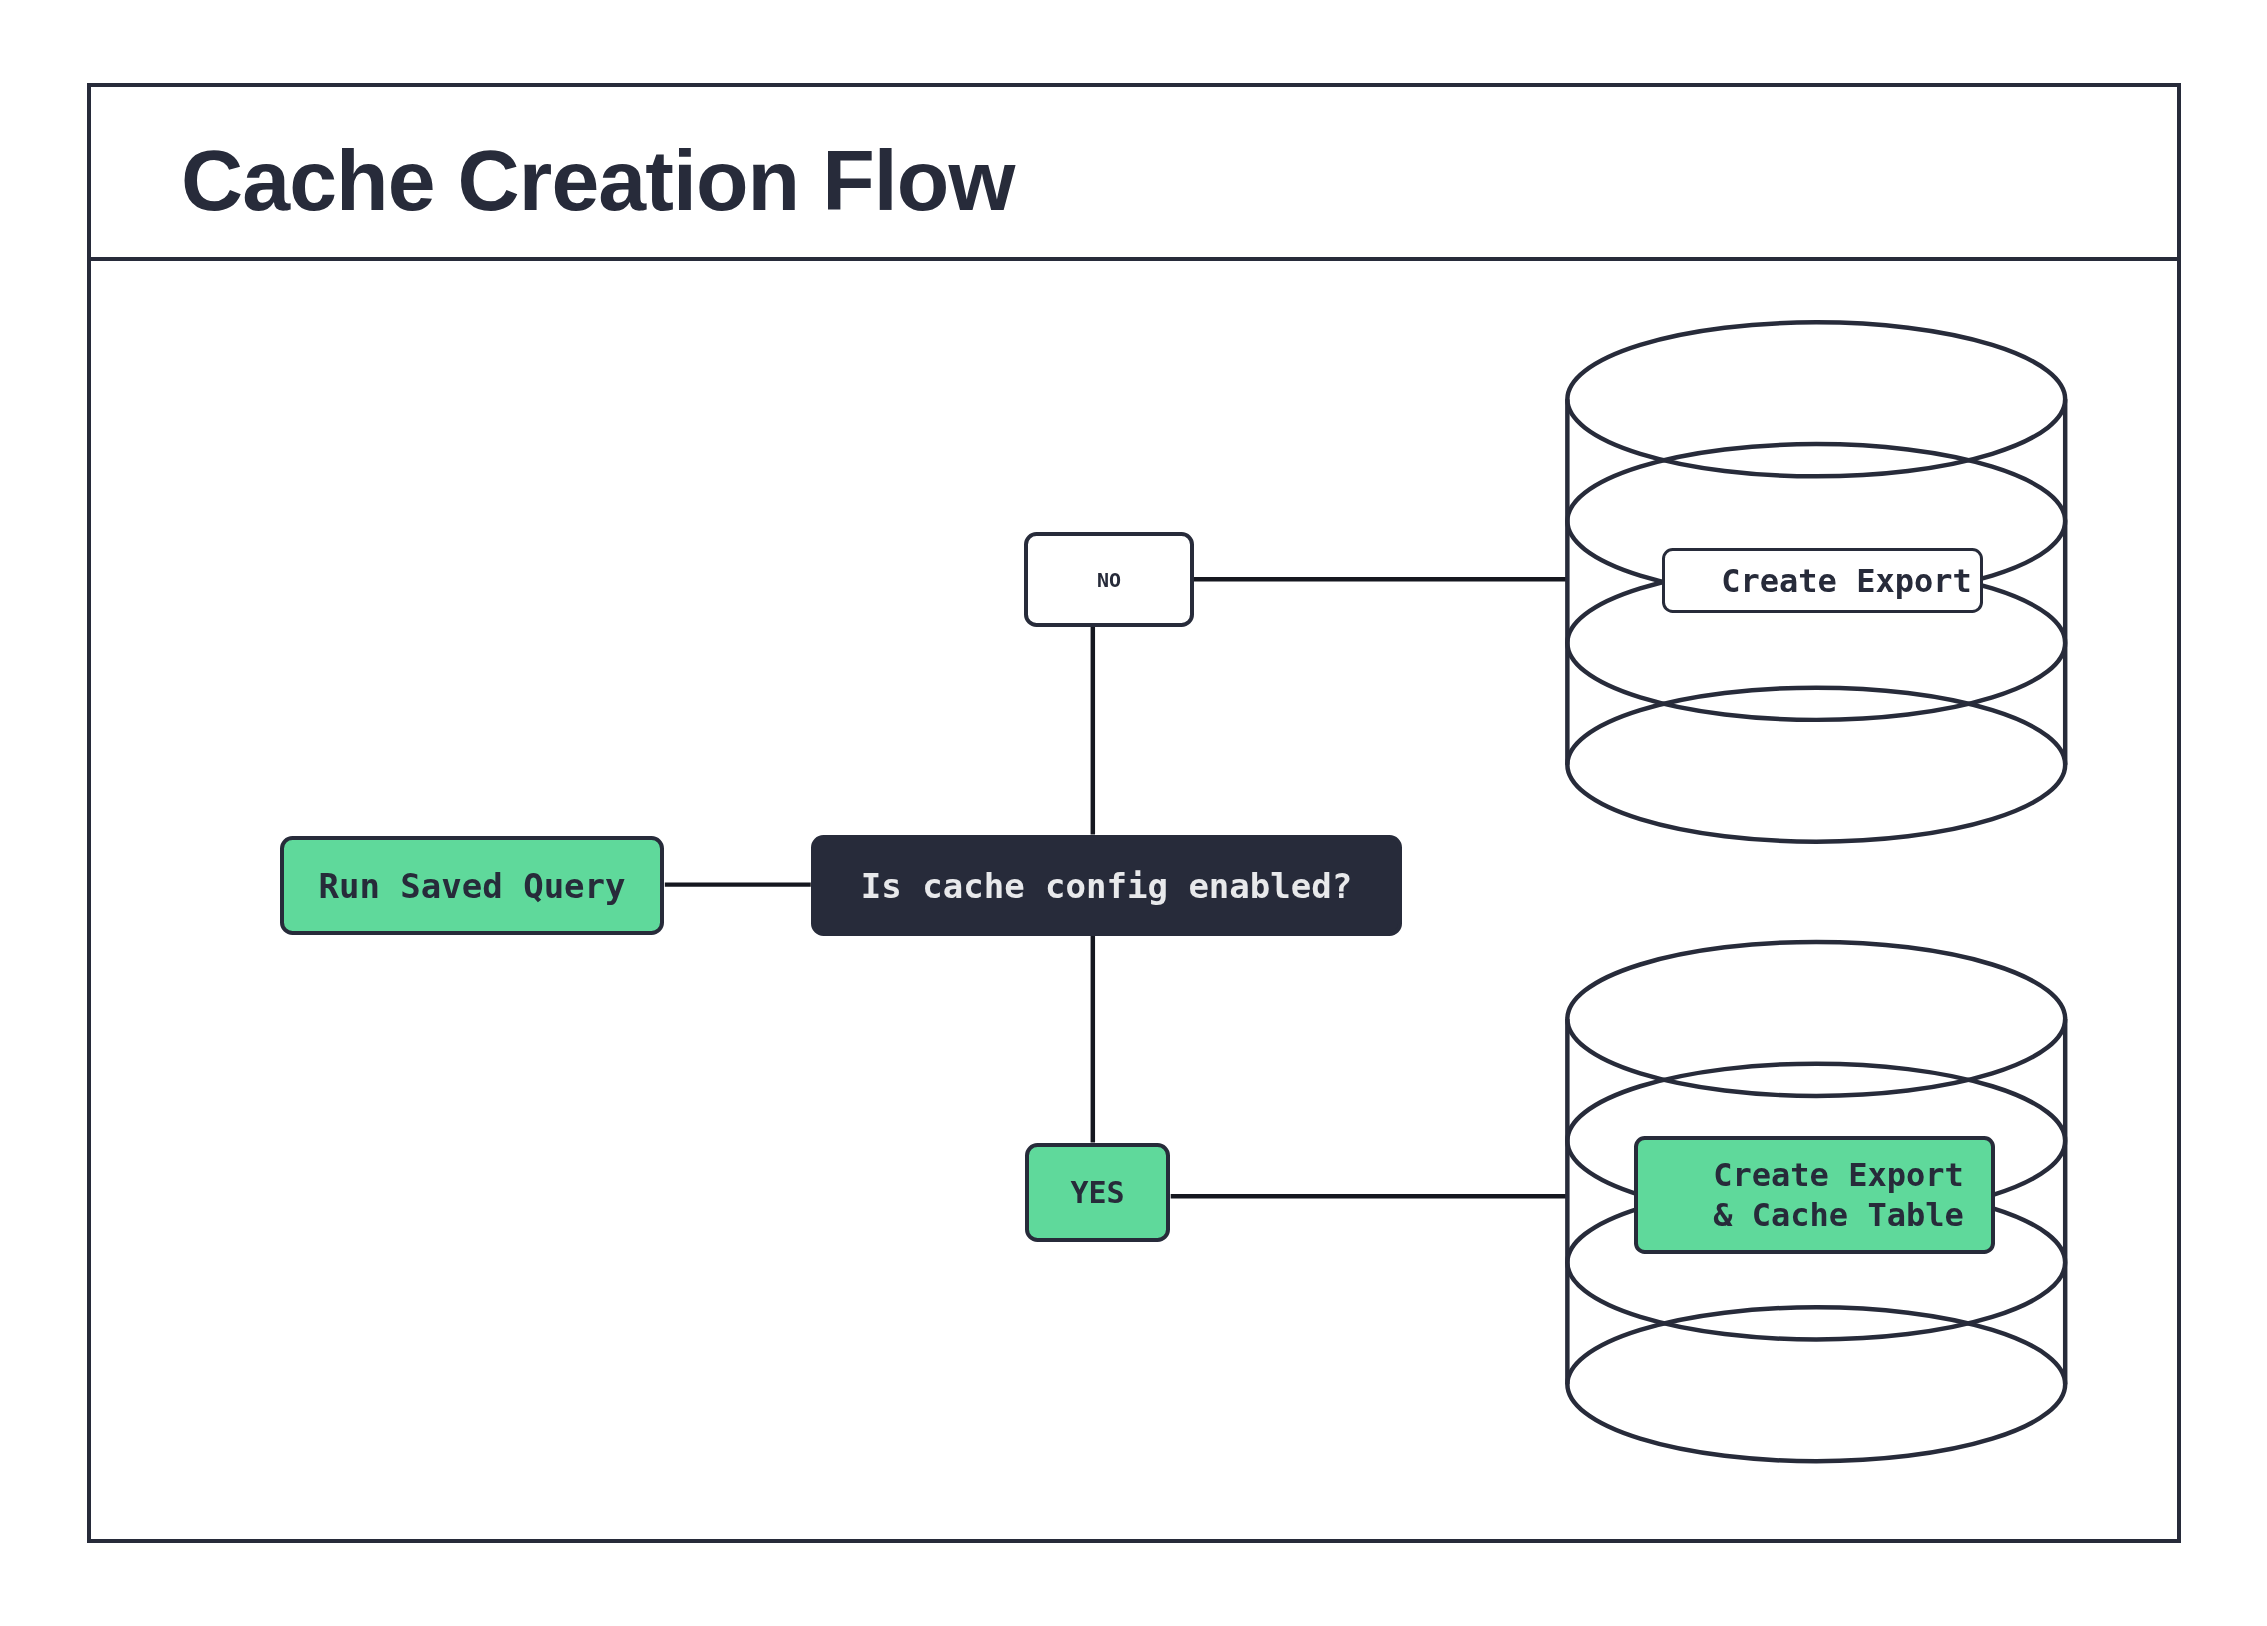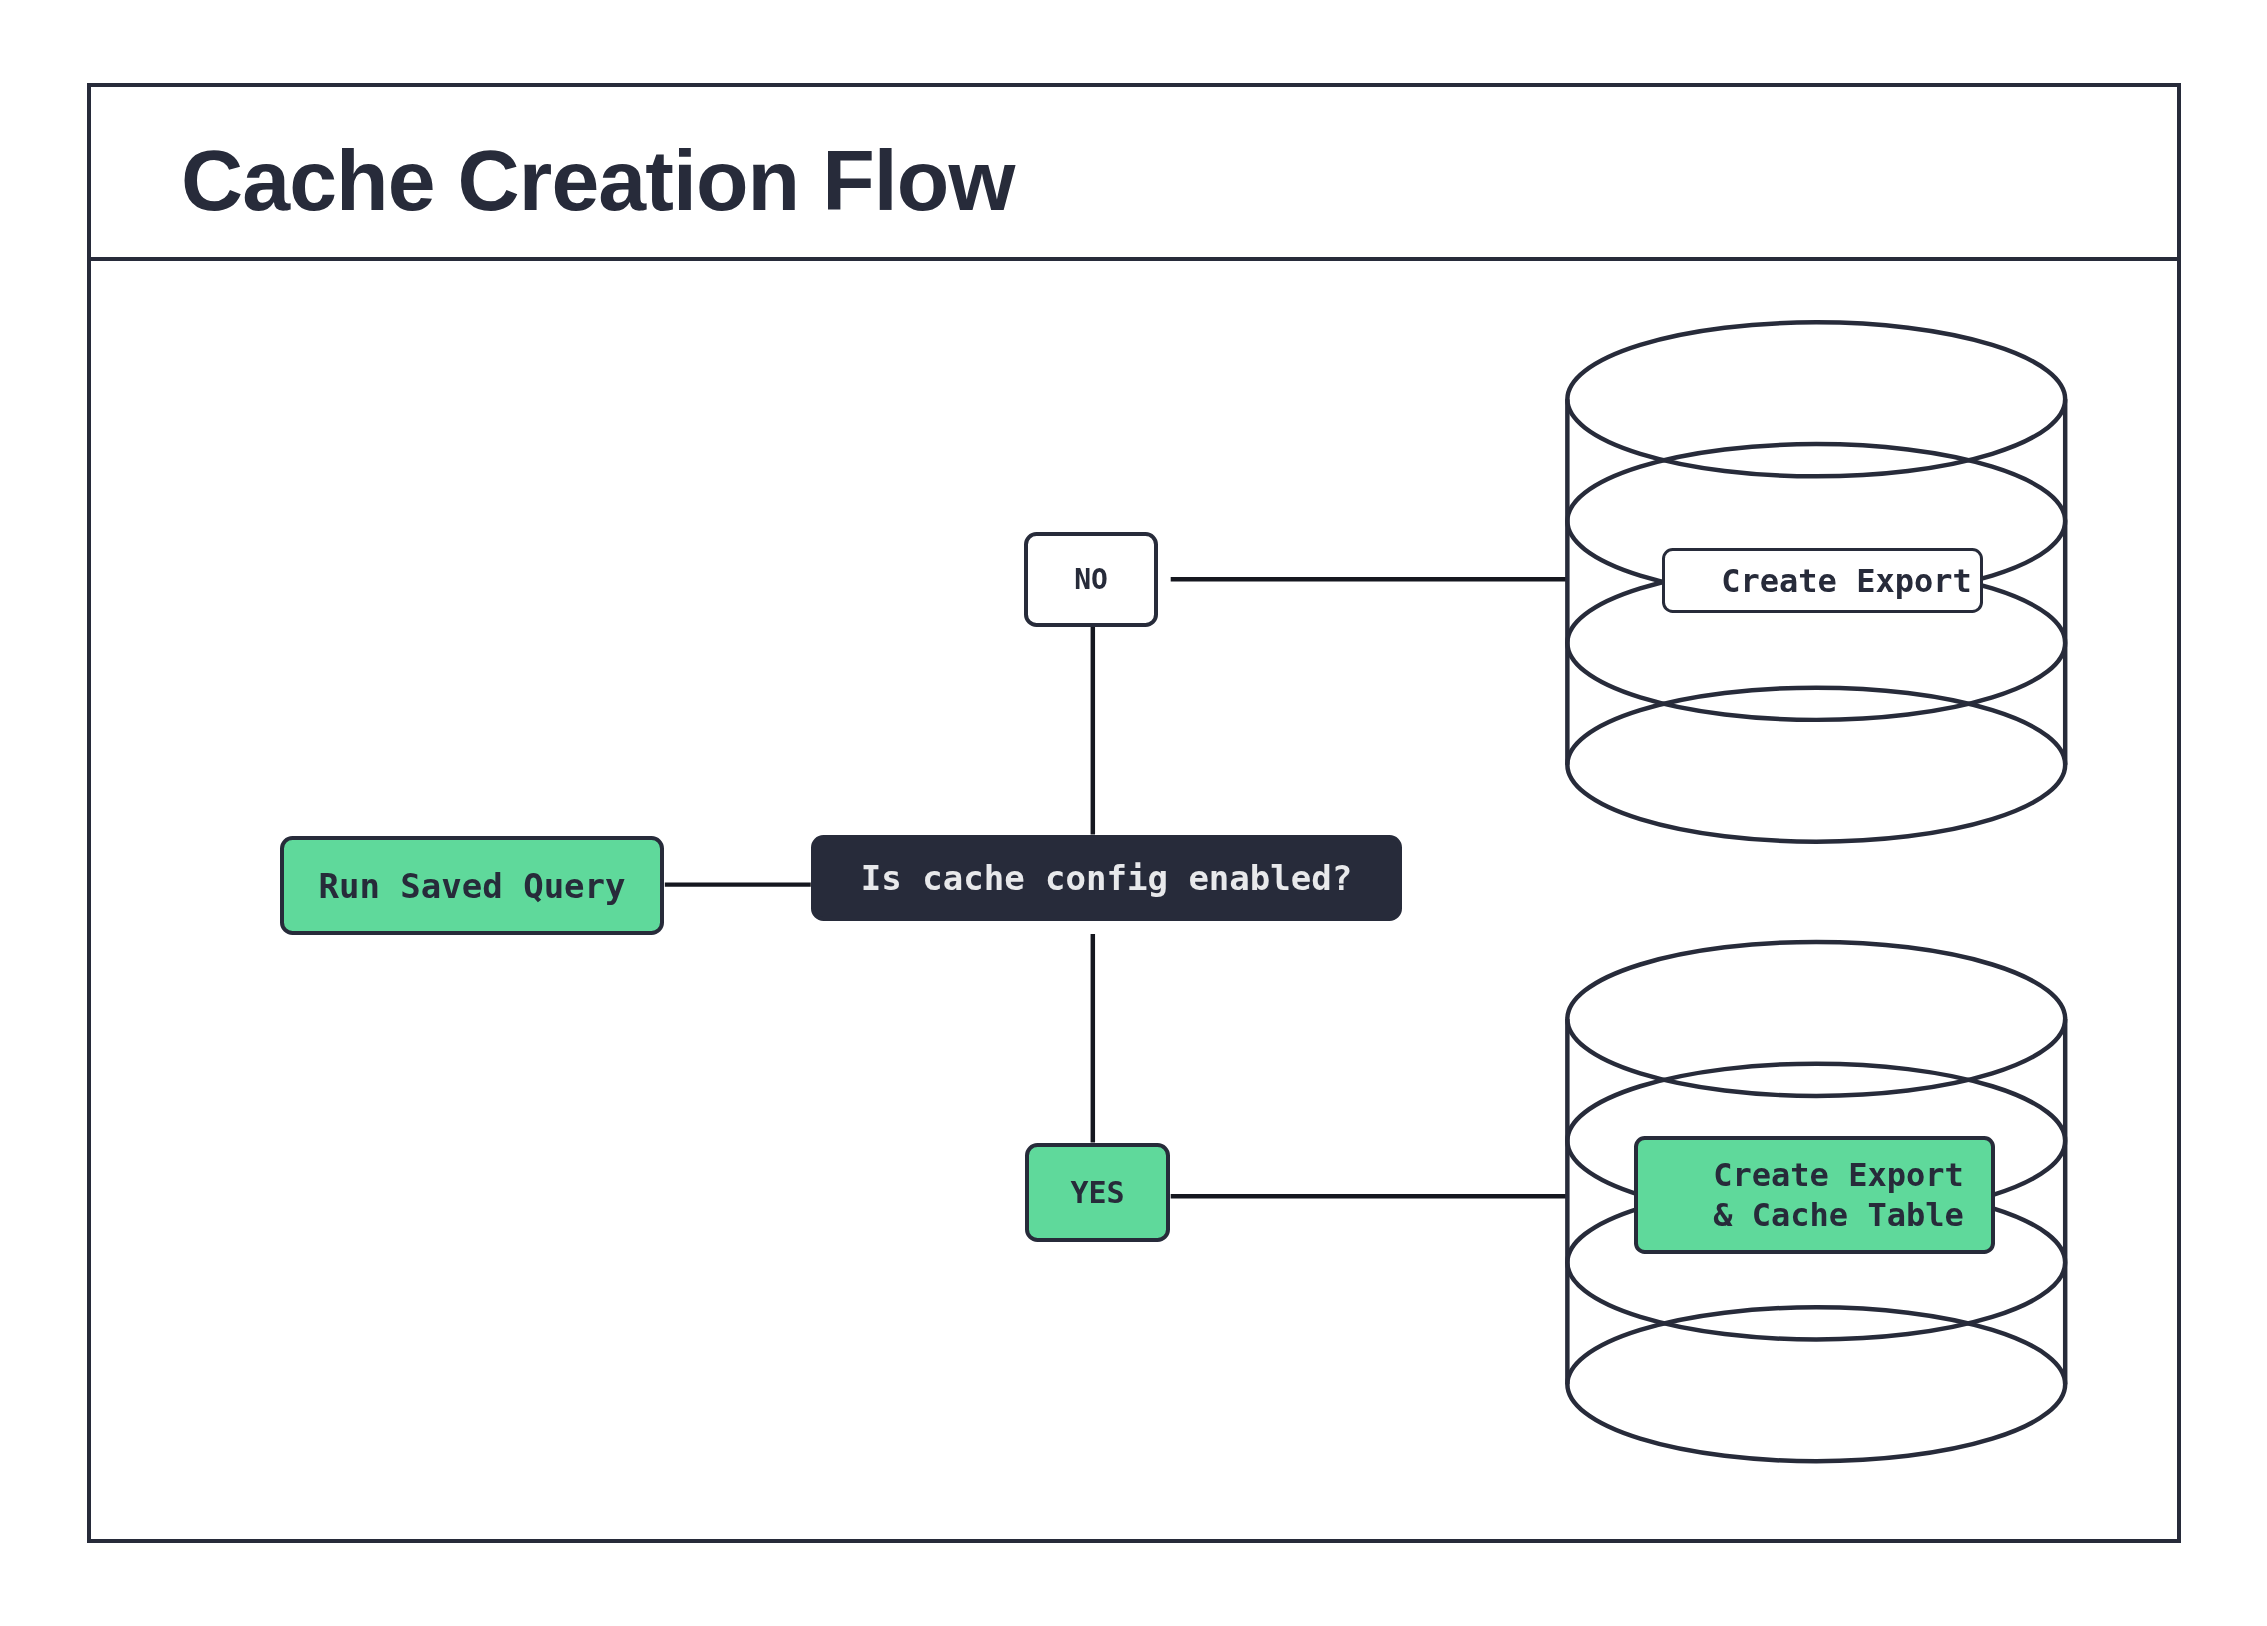--- a/index.html
+++ b/index.html
@@ -19,23 +19,23 @@
   svg.wires{position:absolute;left:0;top:0;z-index:1;}
 
   .node{position:absolute;box-sizing:border-box;z-index:2;
         display:flex;align-items:center;justify-content:center;
         border:4.5px solid #272B3A;border-radius:12.5px;
         font-family:"DejaVu Sans Mono",monospace;font-weight:bold;
         color:#272B3A;background:#ffffff;white-space:nowrap;}
 
   .node.start{left:280px;top:836px;width:384px;height:99px;
               background:#5FD99B;font-size:34px;justify-content:center;}
-  .node.question{left:811px;top:835px;width:591px;height:86px;
+  .node.question{left:811px;top:835px;width:591px;height:101px;
                  background:#272B3A;color:#E8E9EB;font-size:34px;}
-  .node.no{left:1024px;top:532px;width:134px;height:95px;font-size:28px;}
+  .node.no{left:1024px;top:532px;width:170px;height:95px;font-size:20px;}
   .node.yes{left:1025px;top:1143px;width:145px;height:99px;
             background:#5FD99B;font-size:30px;}
 
   .dblabel{position:absolute;box-sizing:border-box;z-index:3;
            display:flex;flex-direction:column;align-items:center;justify-content:center;
            border:3.6px solid #272B3A;border-radius:10.7px;
            font-family:"DejaVu Sans Mono",monospace;font-weight:bold;
            color:#272B3A;background:#ffffff;white-space:nowrap;padding-left:48px;}
   .dblabel.export{left:1662px;top:548px;width:321px;height:65px;font-size:32px;}
   .dblabel.export-cache{left:1634px;top:1136px;width:361px;height:118px;

